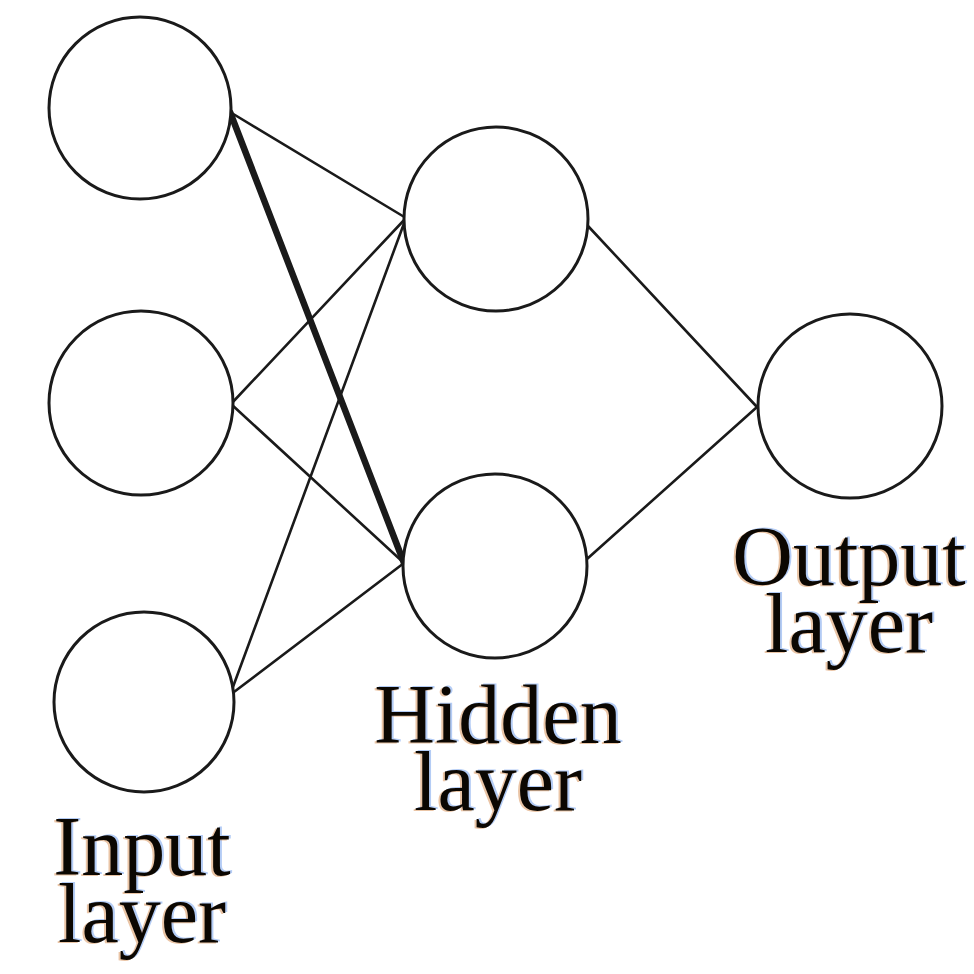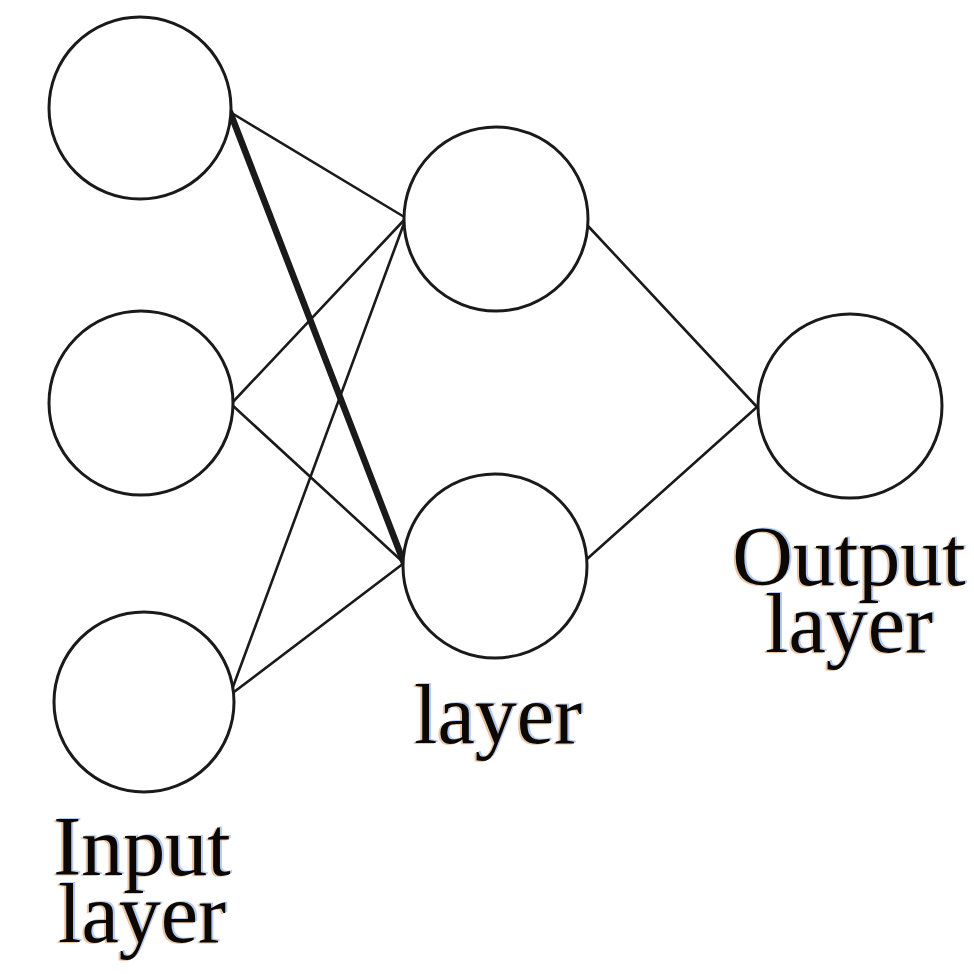--- a/index.html
+++ b/index.html
@@ -63,20 +63,21 @@
       <circle cx="495" cy="566" r="92" fill="#ffffff" stroke="#1a1a1a" stroke-width="3"></circle>
       <circle cx="850" cy="406" r="92" fill="#ffffff" stroke="#1a1a1a" stroke-width="3"></circle>
     </svg>
 
   <div class="layer-label label-input">
     <span class="label-line">Input</span>
     <span class="label-line">layer</span>
   </div>
 
   <div class="layer-label label-hidden">
+    <span class="label-line">Hidden</span>
     <span class="label-line">layer</span>
   </div>
 
   <div class="layer-label label-output">
     <span class="label-line">Output</span>
     <span class="label-line">layer</span>
   </div>
 
 </div>
 

